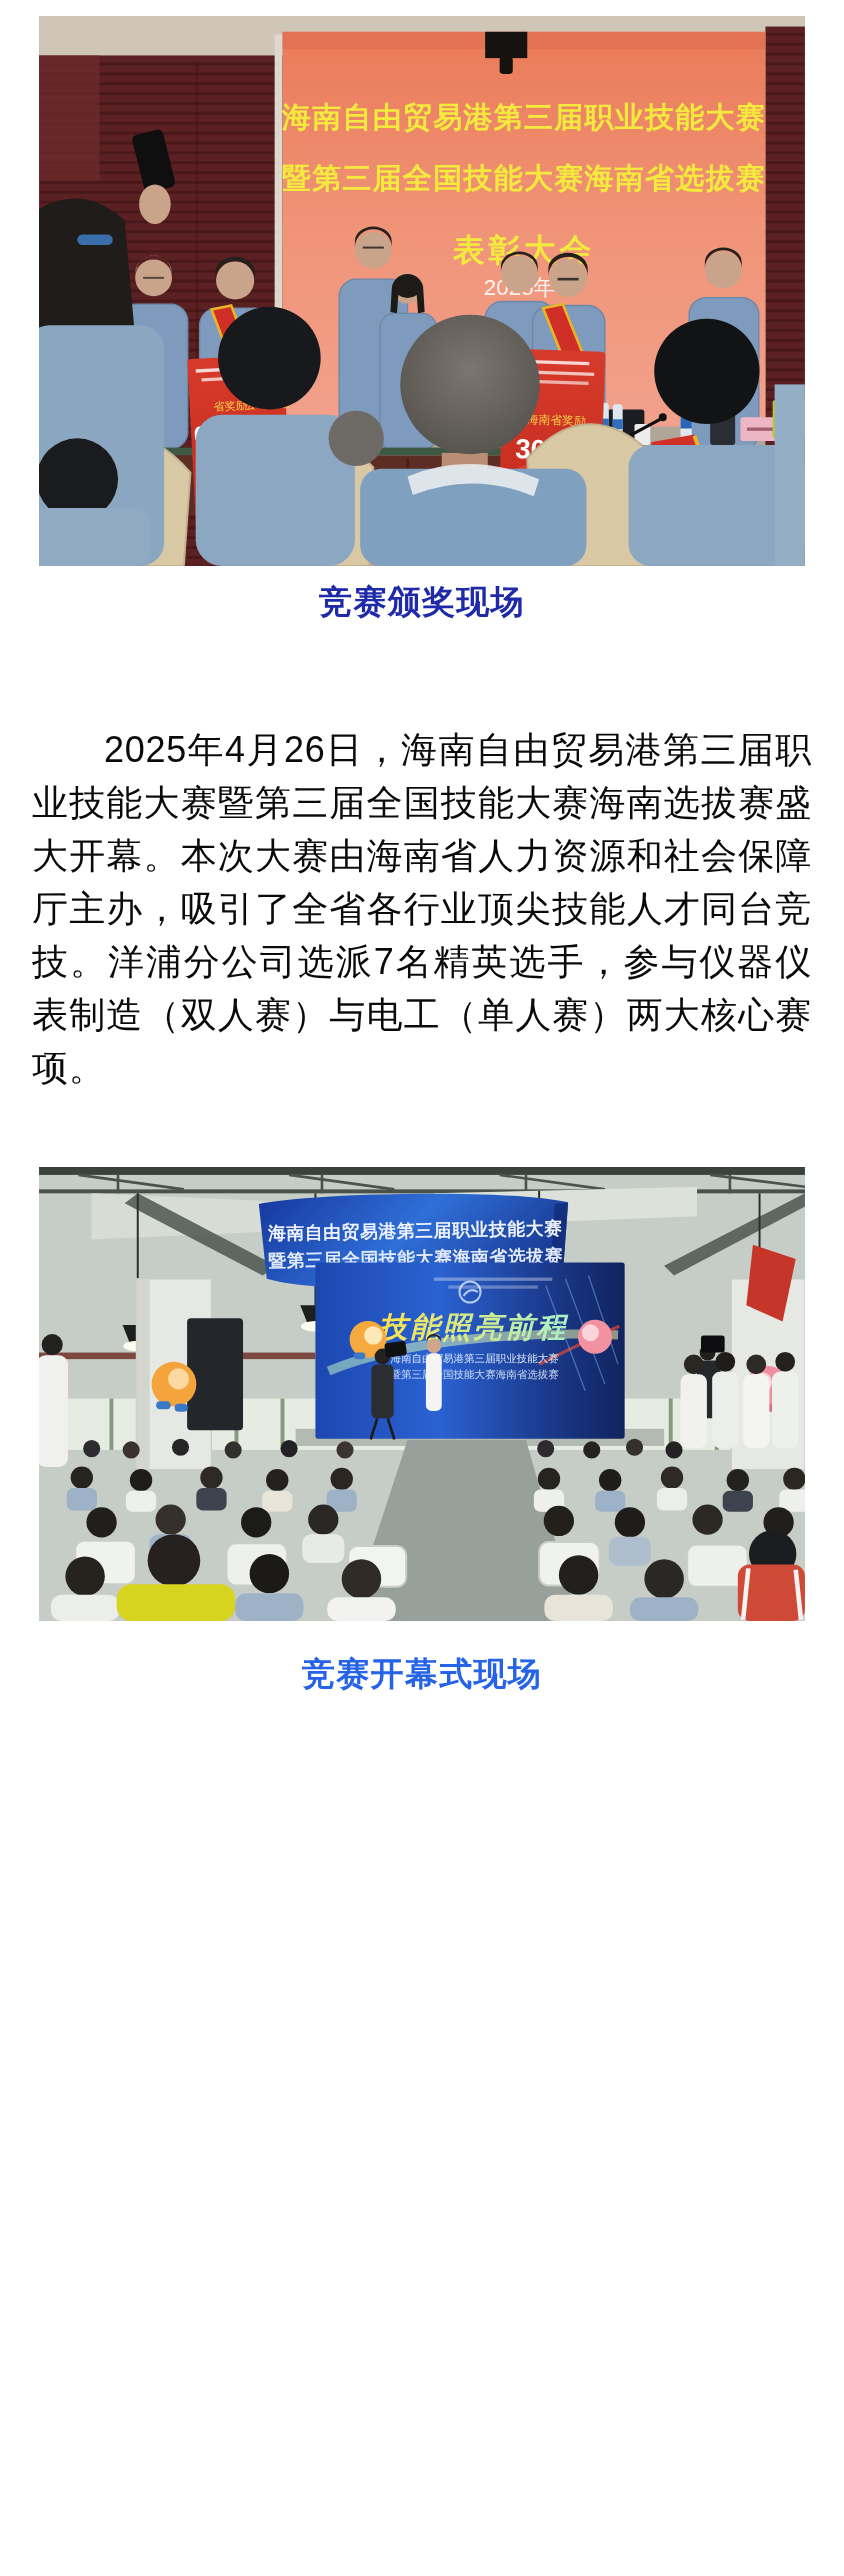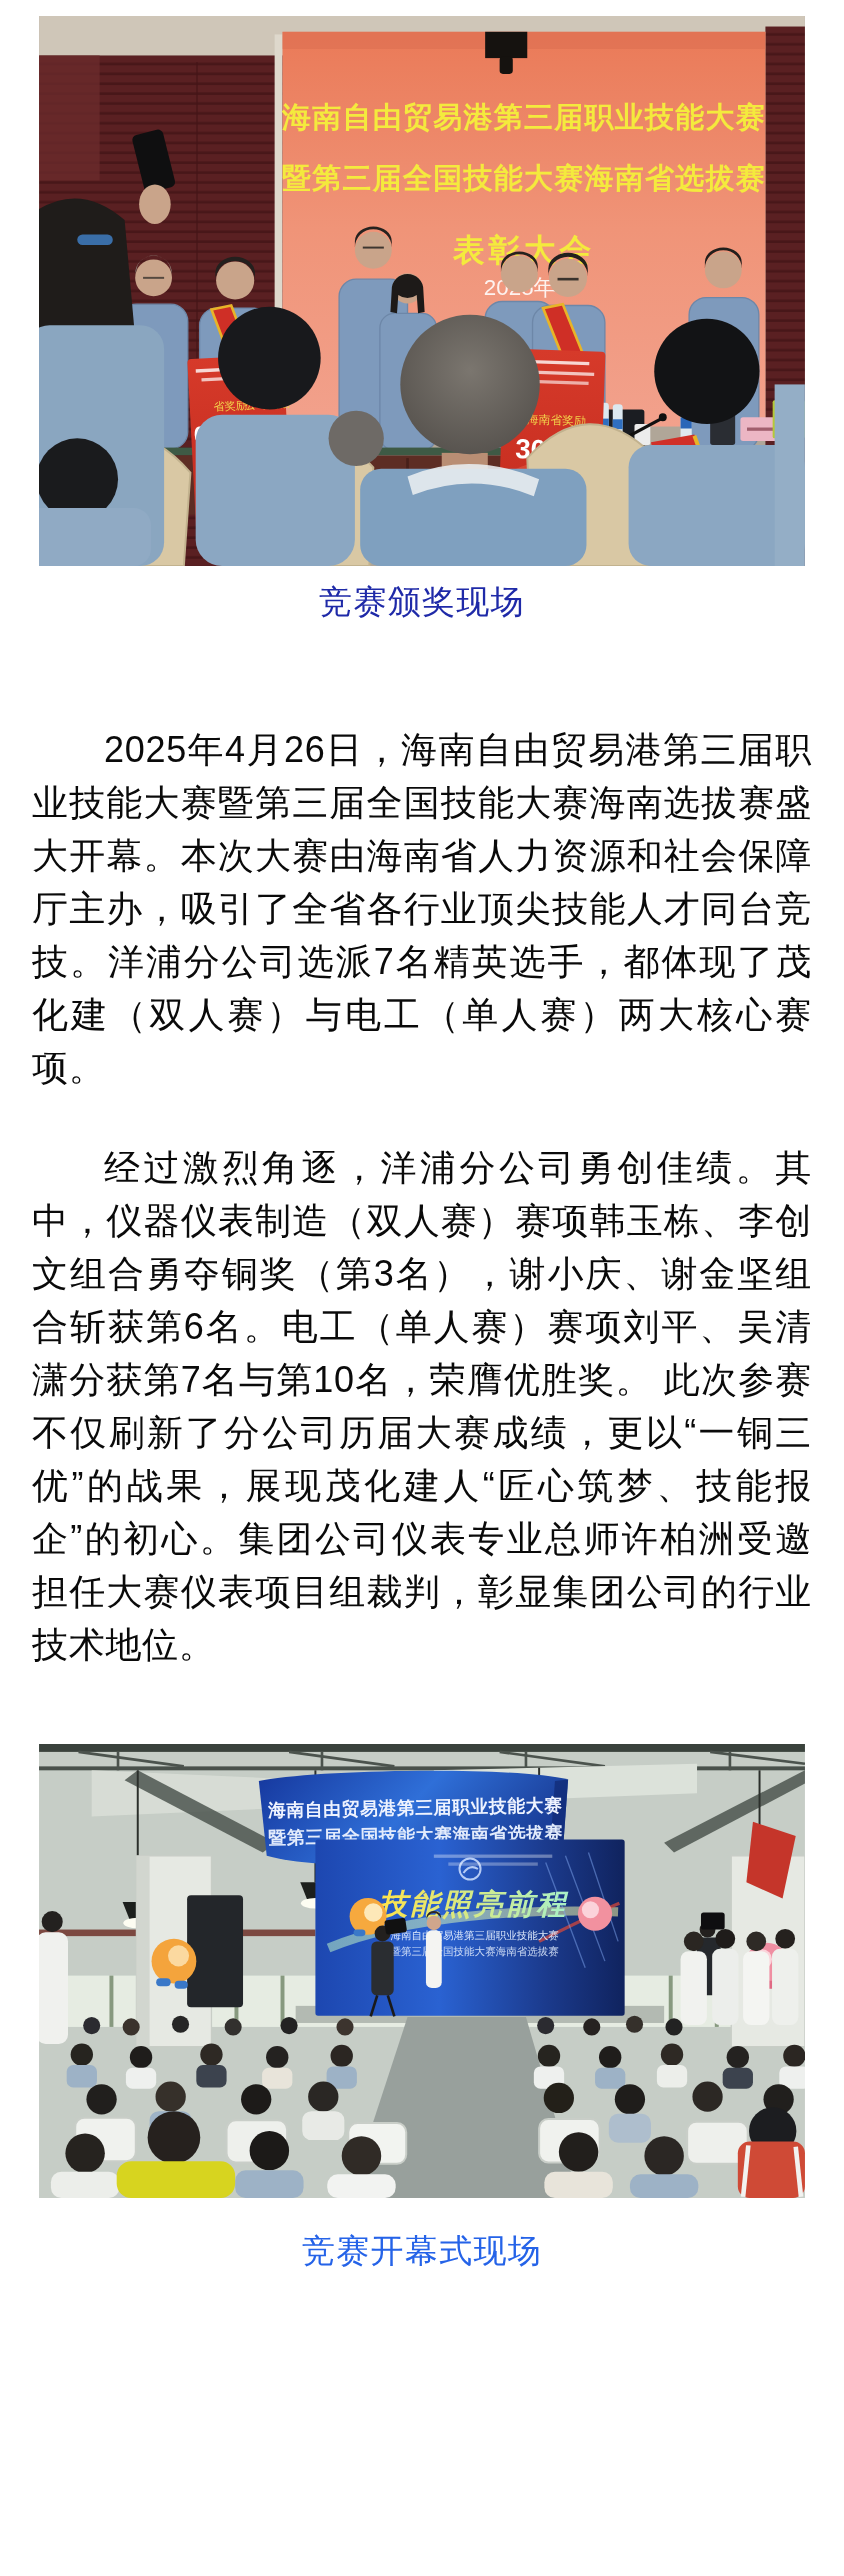--- a/index.html
+++ b/index.html
@@ -6,21 +6,21 @@
   body{
     width:844px;height:2576px;background:#ffffff;overflow:hidden;
     font-family:"Liberation Sans","DejaVu Sans",sans-serif;
   }
   .photo-figure{margin:15px 39px;line-height:0;border-radius:6px;}
   .photo-figure svg{display:block;}
   #figure-awards{margin-top:16px;}
   #figure-opening{margin-top:73px;}
   .photo-caption{
     width:100%;text-align:center;font-size:33px;line-height:42px;
-    letter-spacing:1.3px;font-weight:400;
+    letter-spacing:1.3px;font-weight:700;
   }
   #caption-awards{margin-top:9.2px;color:#1f2aa8;}
   #caption-opening{margin-top:32px;color:#2563e8;}
   .article-body{
     margin-top:100px;padding:0 32px;
   }
   .article-body p{
     margin:0 0 47px 0;
     font-size:36px;line-height:53px;letter-spacing:0.7px;
     color:#0a0a0a;text-align:justify;text-indent:2em;
@@ -193,22 +193,21 @@
     <rect x="-30" y="748" width="200" height="88" rx="26" fill="#90aac4"></rect>
 
     <rect x="1118" y="560" width="46" height="276" fill="#94aec6"></rect>
   </g>
 </svg>
 </figure>
 
 <div class="photo-caption" id="caption-awards">竞赛颁奖现场</div>
 
 <div class="article-body">
-  <p>2025年4月26日，海南自由贸易港第三届职业技能大赛暨第三届全国技能大赛海南选拔赛盛大开幕。本次大赛由海南省人力资源和社会保障厅主办，吸引了全省各行业顶尖技能人才同台竞技。洋浦分公司选派7名精英选手，都体现了茂化建（双人赛）与电工（单人赛）两大核心赛项。</p>
-  <p>经过激烈角逐，洋浦分公司勇创佳绩。其中，仪器仪表制造（双人赛）赛项韩玉栋、李创文组合勇夺铜奖（第3名），谢小庆、谢金坚组合斩获第6名。电工（单人赛）赛项刘平、吴清潇分获第7名与第10名，荣膺优胜奖。 此次参赛不仅刷新了分公司历届大赛成绩，更以“一铜三优”的战果，展现茂化建人“匠心筑梦、技能报企”的初心。集团公司仪表专业总师许柏洲受邀担任大赛仪表项目组裁判，彰显集团公司的行业技术地位。</p>
+  <p>2025年4月26日，海南自由贸易港第三届职业技能大赛暨第三届全国技能大赛海南选拔赛盛大开幕。本次大赛由海南省人力资源和社会保障厅主办，吸引了全省各行业顶尖技能人才同台竞技。洋浦分公司选派7名精英选手，参与仪器仪表制造（双人赛）与电工（单人赛）两大核心赛项。</p>
 </div>
 
 <figure class="photo-figure" id="figure-opening">
 <svg width="766" height="454" viewBox="0 0 1164 690">
   <defs>
     <linearGradient id="bannerGrad" x1="0" y1="0" x2="1" y2="0.3">
       <stop offset="0" stop-color="#16389e"></stop>
       <stop offset="0.55" stop-color="#2f6fd8"></stop>
       <stop offset="1" stop-color="#1b3f9a"></stop>
     </linearGradient>

